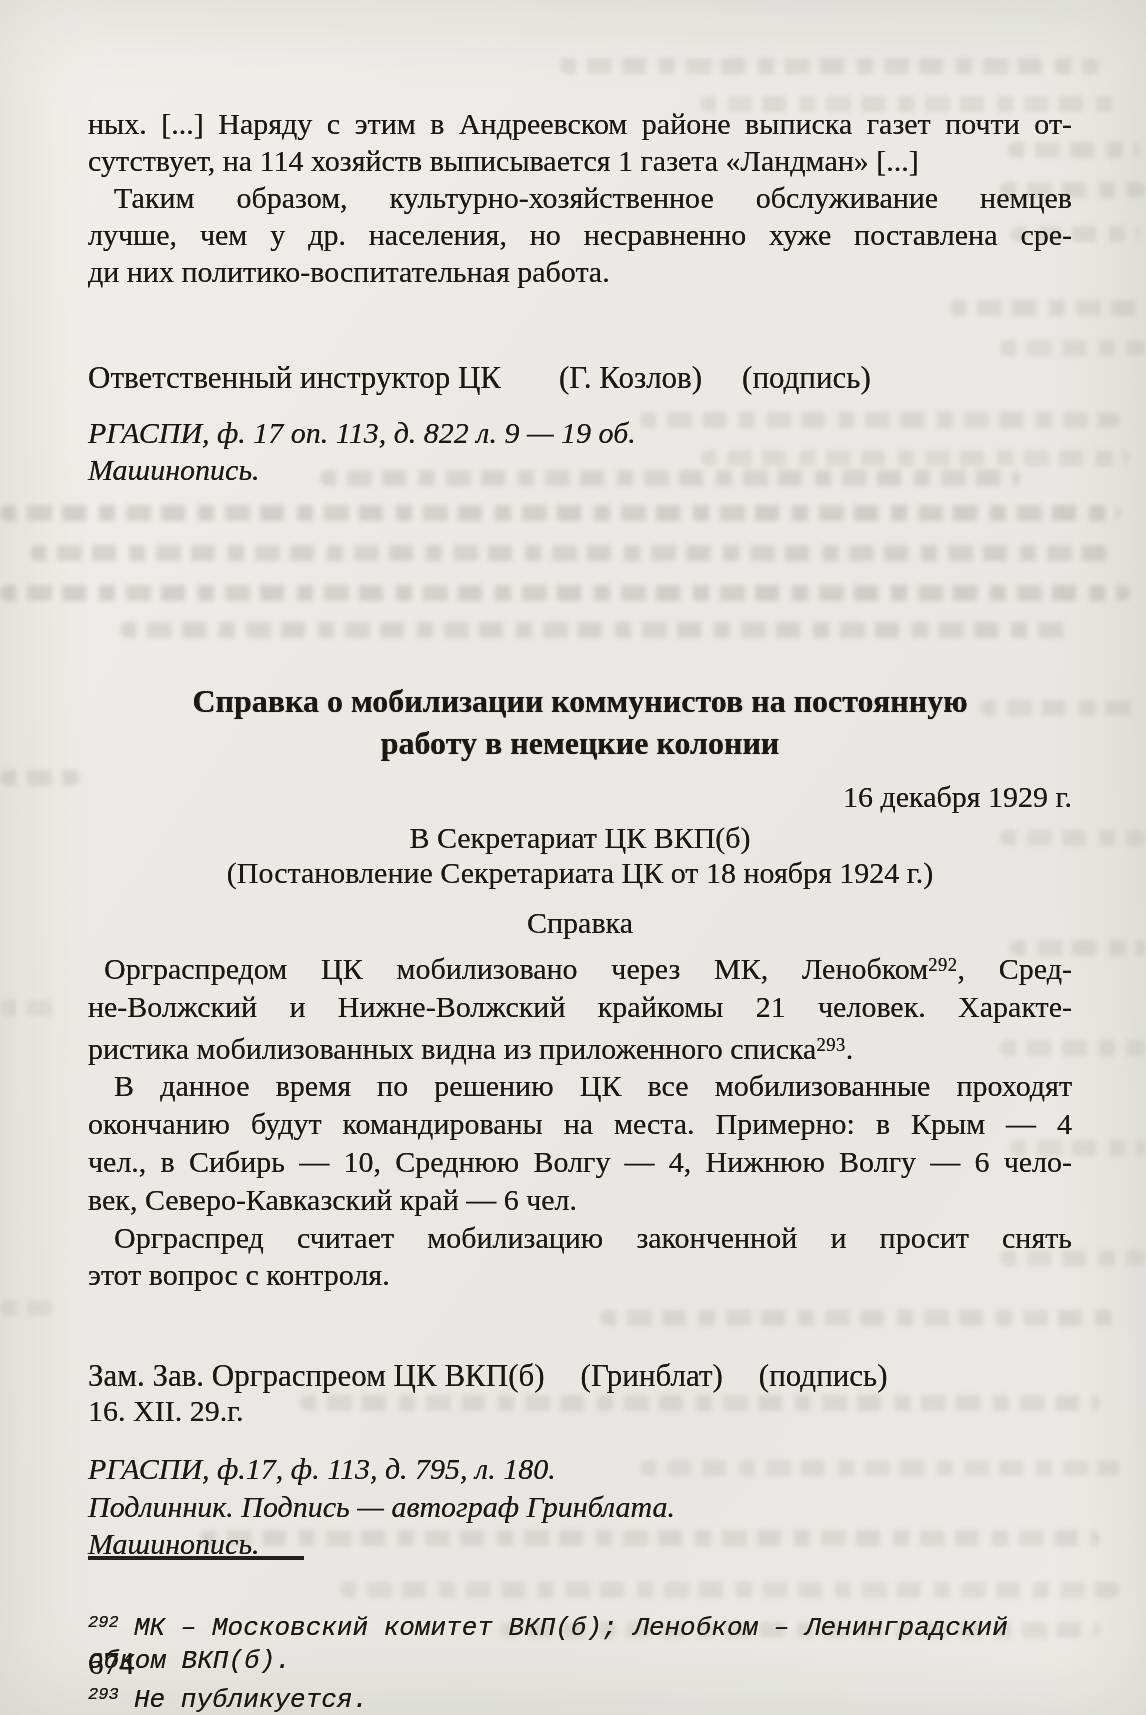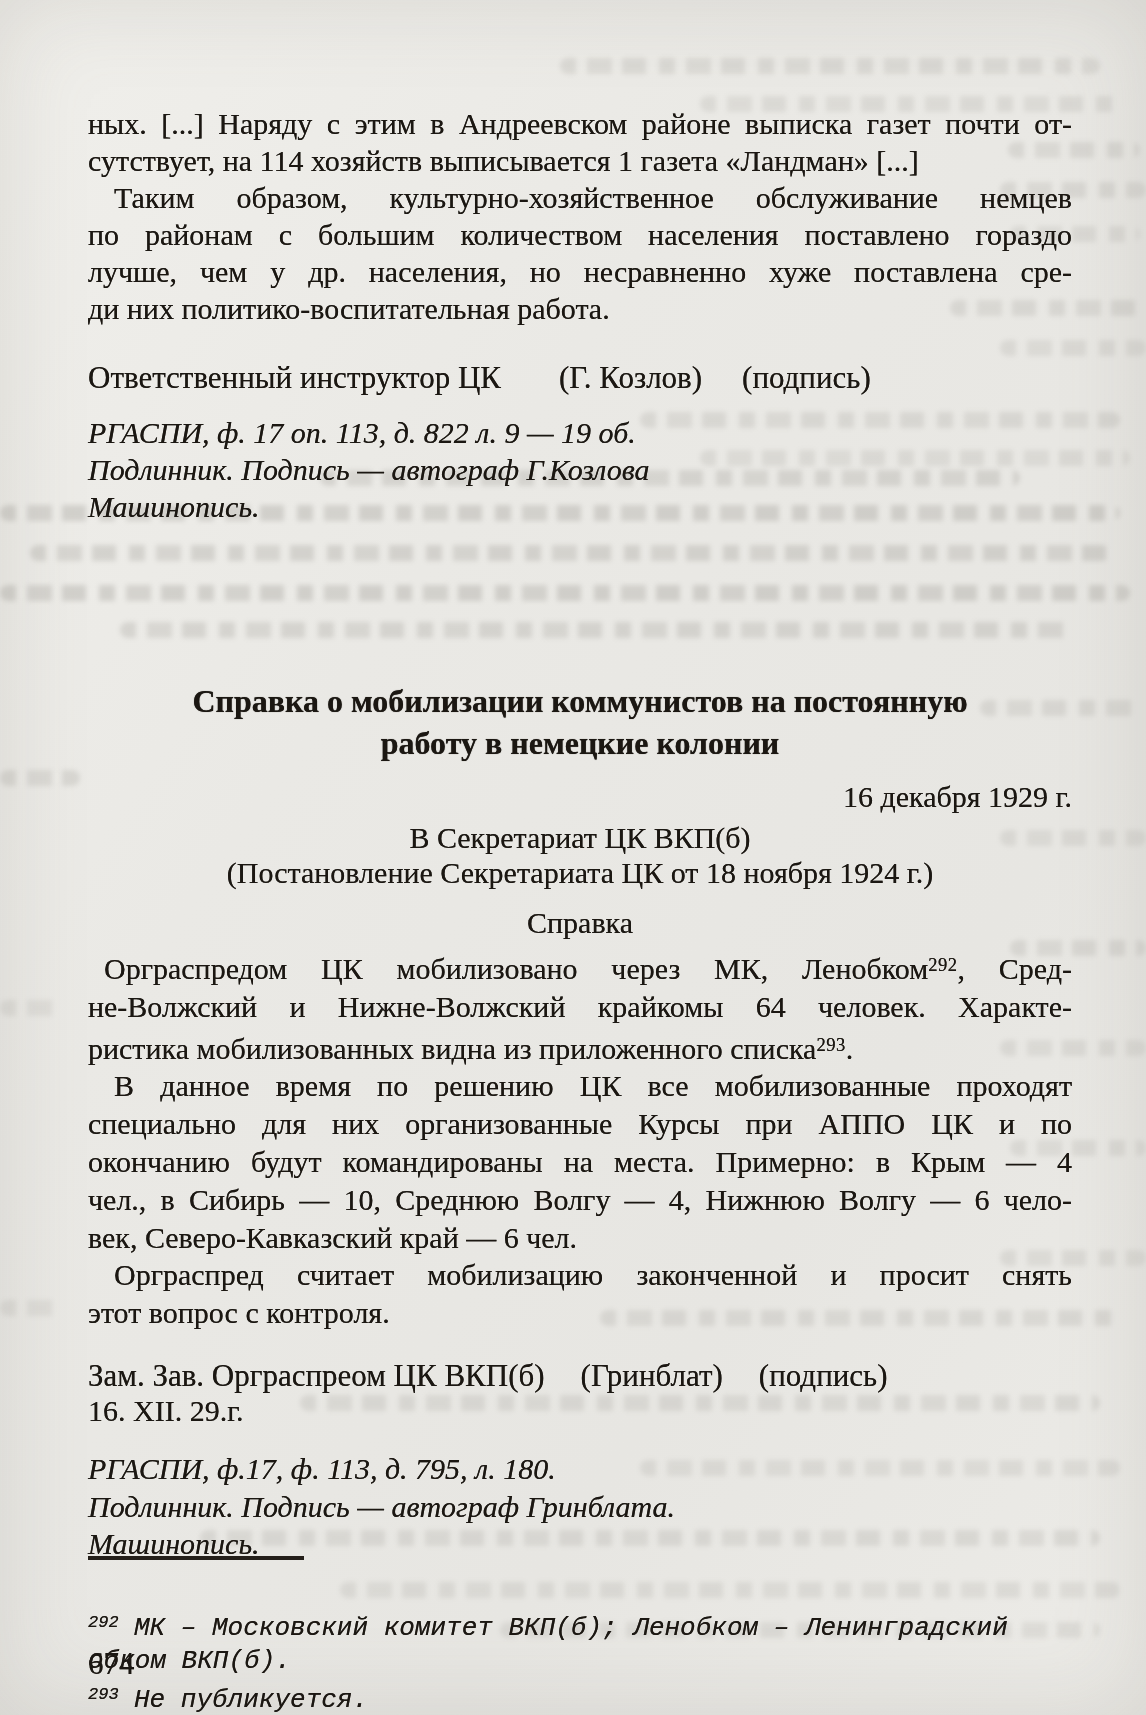--- a/index.html
+++ b/index.html
@@ -76,34 +76,32 @@
   <div class="b" style="top:1395px;left:300px;width:800px;opacity:.16"></div>
   <div class="b" style="top:1460px;left:640px;width:480px;opacity:.14"></div>
   <div class="b" style="top:1530px;left:200px;width:900px;opacity:.16"></div>
   <div class="b" style="top:1582px;left:340px;width:780px;opacity:.14"></div>
   <div class="b" style="top:1622px;left:500px;width:600px;opacity:.14"></div>
 
   <div class="blk t" style="top:73px">
     <div class="line j">ных. [...] Наряду с этим в Андреевском районе выписка газет почти от-</div>
     <div class="line">сутствует, на 114 хозяйств выписывается 1 газета «Ландман» [...]</div>
     <div class="line j ind">Таким образом, культурно-хозяйственное обслуживание немцев</div>
-    <div class="line j">по районам с большим количеством населения поставлено гораздо</div>
     <div class="line j">лучше, чем у др. населения, но несравненно хуже поставлена сре-</div>
     <div class="line">ди них политико-воспитательная работа.</div>
   </div>
 
   <div class="blk sigrow" style="top:327px">
     <span>Ответственный инструктор ЦК</span>
     <span class="sig-name">(Г. Козлов)</span>
     <span class="sig-note">(подпись)</span>
   </div>
 
   <div class="blk t it" style="top:382px">
     <div class="line">РГАСПИ, ф. 17 оп. 113, д. 822 л. 9 — 19 об.</div>
-    <div class="line">Подлинник. Подпись — автограф Г.Козлова</div>
     <div class="line">Машинопись.</div>
   </div>
 
   <div class="blk heading" style="top:648px">
     <div>Справка о мобилизации коммунистов на постоянную</div>
     <div>работу в немецкие колонии</div>
   </div>
 
   <div class="blk t rt" style="top:746px">
     <div class="line">16 декабря 1929 г.</div>
@@ -116,24 +114,23 @@
   <div class="blk t ctr" style="top:822px">
     <div class="line">(Постановление Секретариата ЦК от 18 ноября 1924 г.)</div>
   </div>
 
   <div class="blk t ctr" style="top:872px">
     <div class="line">Справка</div>
   </div>
 
   <div class="blk t" style="top:914px;line-height:37.8px">
     <div class="line j ind-sm"><span>Орграспредом ЦК мобилизовано через МК, Ленобком</span><span class="sup">292</span><span>, Сред-</span></div>
-    <div class="line j">не-Волжский и Нижне-Волжский крайкомы 64 человек. Характе-</div>
+    <div class="line j">не-Волжский и Нижне-Волжский крайкомы 21 человек. Характе-</div>
     <div class="line"><span>ристика мобилизованных видна из приложенного списка</span><span class="sup">293</span><span>.</span></div>
     <div class="line j ind">В данное время по решению ЦК все мобилизованные проходят</div>
-    <div class="line j">специально для них организованные Курсы при АППО ЦК и по</div>
     <div class="line j">окончанию будут командированы на места. Примерно: в Крым — 4</div>
     <div class="line j">чел., в Сибирь — 10, Среднюю Волгу — 4, Нижнюю Волгу — 6 чело-</div>
     <div class="line">век, Северо-Кавказский край — 6 чел.</div>
     <div class="line j ind">Орграспред считает мобилизацию законченной и просит снять</div>
     <div class="line">этот вопрос с контроля.</div>
   </div>
 
   <div class="blk sigrow tight" style="top:1325px">
     <span>Зам. Зав. Орграспреом ЦК ВКП(б)</span>
     <span class="sig-name">(Гринблат)</span>

